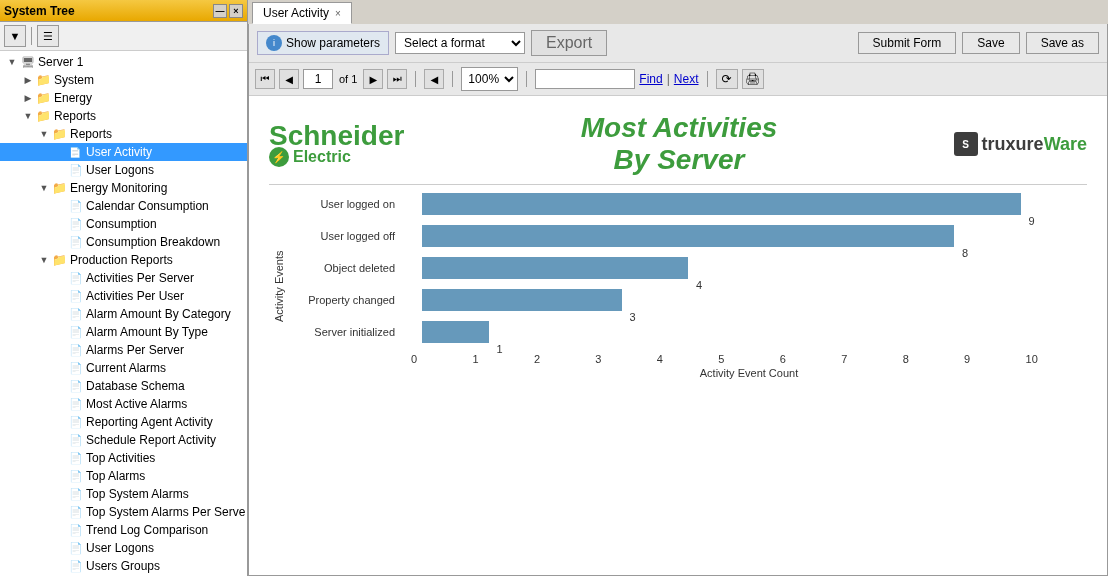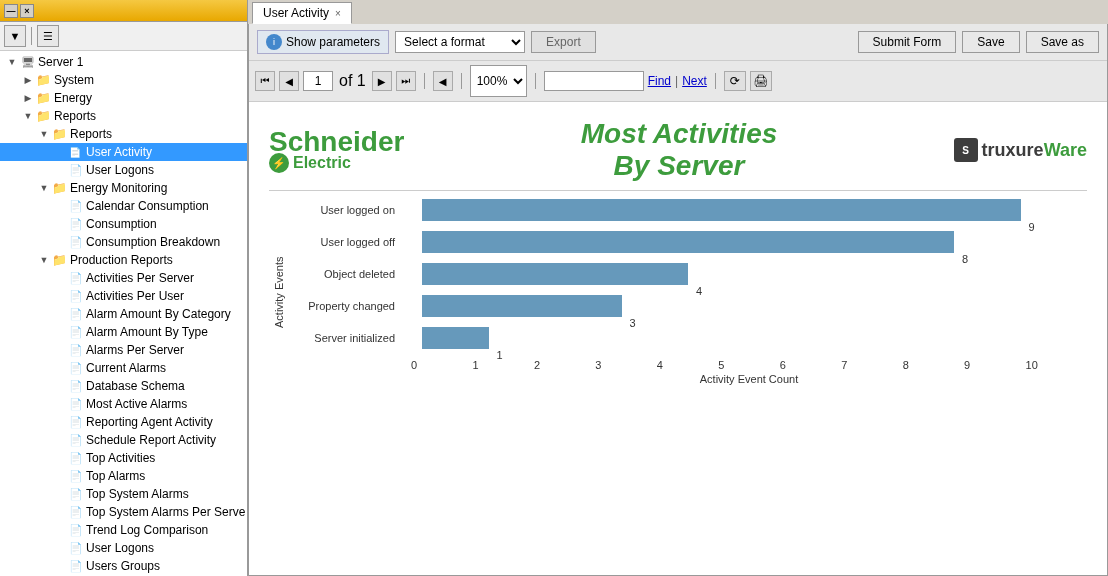--- a/index.html
+++ b/index.html
@@ -39,31 +39,31 @@
     .tab-close { font-size: 10px; cursor: pointer; color: #666; }
 
     .content-area { flex: 1; background: #fff; border: 1px solid #999; border-top: none; display: flex; flex-direction: column; overflow: hidden; }
 
     
     .report-toolbar { display: flex; align-items: center; padding: 6px 8px; gap: 6px; background: #e8e8e8; border-bottom: 1px solid #ccc; }
     .show-params-btn { display: flex; align-items: center; gap: 4px; padding: 3px 8px; background: #e0e8f0; border: 1px solid #aac; cursor: pointer; font-size: 12px; }
     .show-params-icon { width: 16px; height: 16px; background: #4488cc; border-radius: 50%; display: inline-flex; align-items: center; justify-content: center; color: #fff; font-size: 9px; }
     .format-select { display: flex; align-items: flex-end; }
     .format-select select { padding: 2px 4px; border: 1px solid #999; background: #fff; font-size: 12px; width: 130px; }
-    .export-btn { padding: 3px 14px; background: #e0e0e0; border: 1px solid #999; cursor: pointer; font-size: 12px; color: #666; }
+    .export-btn { padding: 3px 14px; background: #e0e0e0; border: 1px solid #999; cursor: pointer; font-size: 16px; color: #666; }
     .spacer { flex: 1; }
     .action-btn { padding: 3px 14px; background: #e8e8e8; border: 1px solid #999; cursor: pointer; font-size: 12px; }
 
     
     .nav-toolbar { display: flex; align-items: center; padding: 4px 6px; gap: 4px; background: #e8e8e8; border-bottom: 1px solid #ccc; }
     .nav-btn { width: 20px; height: 20px; background: #e0e0e0; border: 1px solid #aaa; display: inline-flex; align-items: center; justify-content: center; font-size: 10px; cursor: pointer; }
     .page-input { width: 30px; height: 20px; text-align: center; border: 1px solid #999; font-size: 12px; padding: 0 2px; }
-    .page-of { font-size: 16px; margin: 0 2px; }
+    .page-of { font-size: 11px; margin: 0 2px; }
     .nav-separator { width: 1px; height: 16px; background: #999; margin: 0 4px; }
-    .zoom-select { height: 32px; border: 1px solid #999; font-size: 12px; padding: 0 2px; background: #fff; }
+    .zoom-select { height: 24px; border: 1px solid #999; font-size: 12px; padding: 0 2px; background: #fff; }
     .search-input { height: 20px; border: 1px solid #999; font-size: 12px; padding: 0 4px; width: 100px; background: #fff; }
     .find-label { font-size: 12px; color: #0000cc; text-decoration: underline; cursor: pointer; }
     .find-sep { font-size: 12px; color: #666; }
     .print-btn { width: 22px; height: 20px; background: #e0e0e0; border: 1px solid #aaa; display: inline-flex; align-items: center; justify-content: center; font-size: 12px; cursor: pointer; }
 
     
     .report-content { flex: 1; overflow-y: auto; padding: 16px 20px; background: #fff; }
 
     .report-header { display: flex; align-items: center; justify-content: space-between; margin-bottom: 8px; }
     .schneider-logo { display: flex; flex-direction: column; }
@@ -96,20 +96,21 @@
     
     ::-webkit-scrollbar { width: 8px; height: 8px; }
     ::-webkit-scrollbar-track { background: #f0f0f0; }
     ::-webkit-scrollbar-thumb { background: #aaa; border: 1px solid #888; }
   </style>
 </head>
 <body>
 
 <div class="left-panel">
   <div class="panel-title-bar">
+    <span class="title-text">System Tree</span>
     <div class="title-icons">
       <div class="title-icon">—</div>
       <div class="title-icon">×</div>
     </div>
   </div>
   <div class="panel-toolbar">
     <div class="toolbar-btn">▼</div>
     <div class="toolbar-separator"></div>
     <div class="toolbar-btn">☰</div>
   </div>

